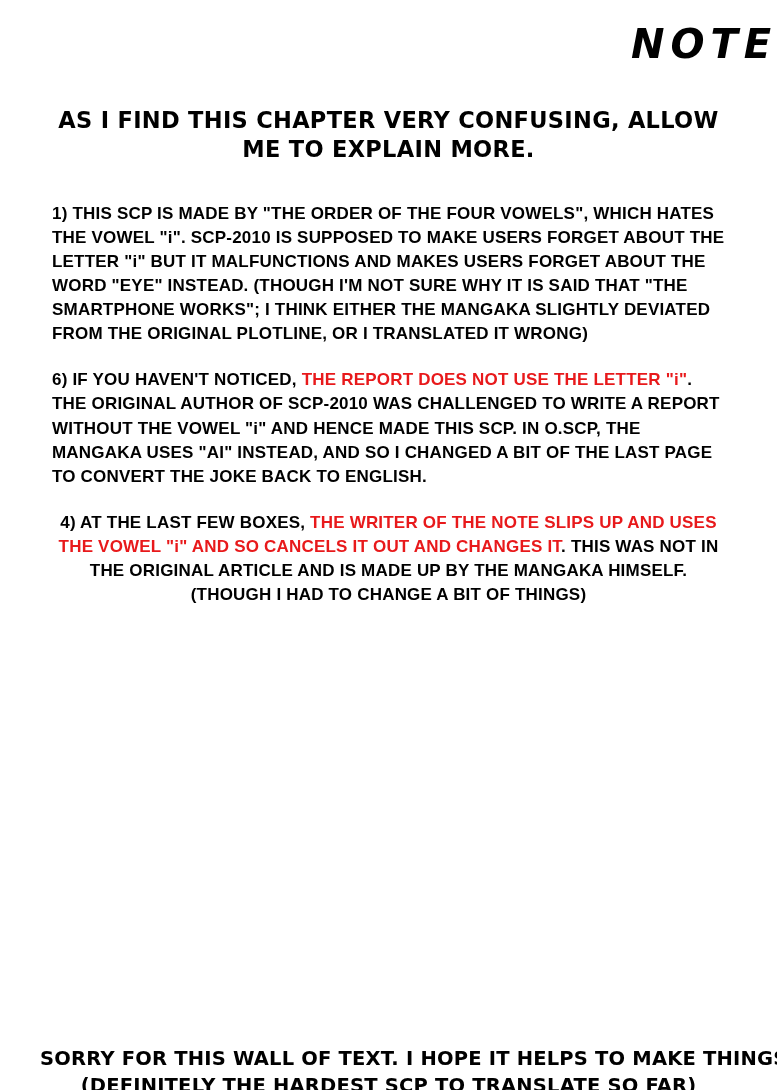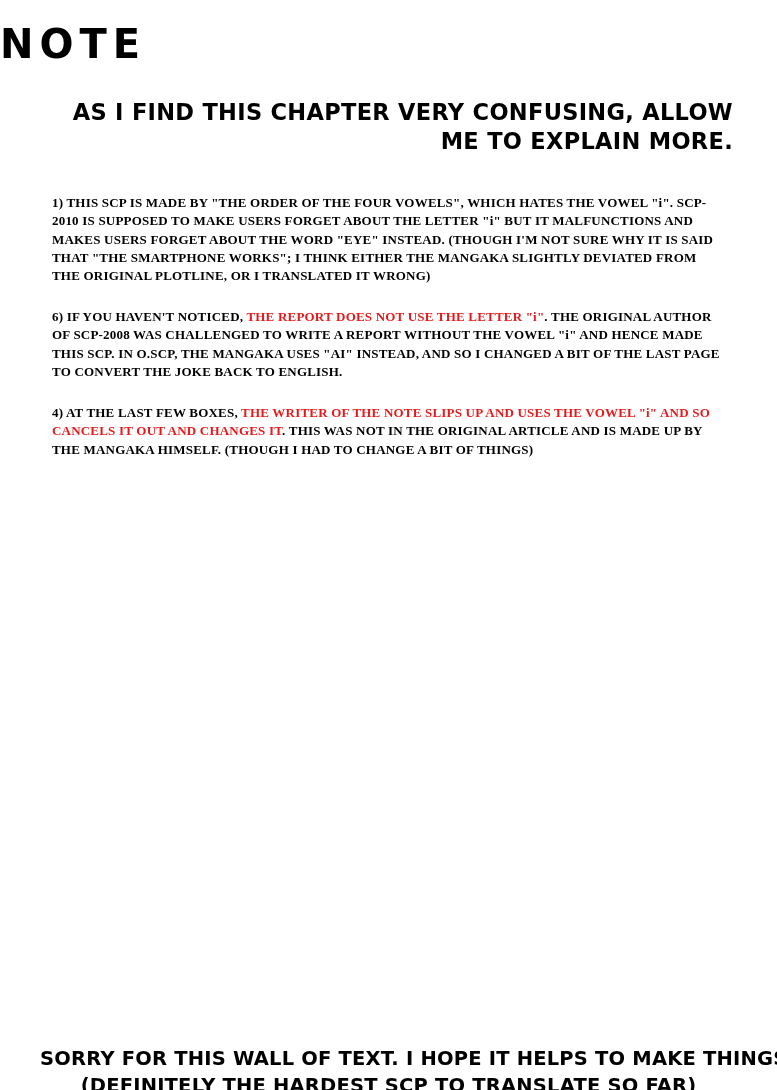--- a/index.html
+++ b/index.html
@@ -16,51 +16,53 @@
   }
   .page {
     position: relative;
     width: 777px;
     height: 1090px;
     box-sizing: border-box;
     padding: 0;
     background: #ffffff;
   }
   .note-title {
-    text-align: left;
+    text-align: right;
     font-size: 40px;
     font-weight: bold;
     letter-spacing: 6px;
     margin: 22px 0 0 0;
     line-height: 1.1;
     font-family: "DejaVu Sans", sans-serif;
+    font-style: italic;
   }
   .intro {
-    text-align: right;
+    text-align: center;
     font-size: 22.5px;
     font-weight: bold;
     line-height: 1.28;
     letter-spacing: 0.3px;
-    margin: 32px 44px 0 44px;
+    margin: 40px 44px 0 44px;
     font-family: "DejaVu Sans", sans-serif;
   }
   .body-block {
     margin: 38px 52px 0 52px;
   }
   .para {
-    font-size: 13px;
+    font-size: 17px;
     font-weight: bold;
     line-height: 1.42;
     letter-spacing: 0.2px;
     margin: 0 0 22px 0;
     text-align: left;
-    font-family: Liberation Serif, serif;
+    font-family: Liberation Sans, sans-serif;
   }
   .para:last-child {
     margin-bottom: 0;
+    text-align: center;
   }
   .hl {
     color: #e8191b;
   }
   .footer {
     position: absolute;
     left: 40px;
     right: 40px;
     bottom: 12px;
     text-align: center;
@@ -78,21 +80,21 @@
 <body>
 
 <div class="page">
 
   <h1 class="note-title">NOTE</h1>
 
   <p class="intro">AS I FIND THIS CHAPTER VERY CONFUSING, ALLOW ME TO EXPLAIN MORE.</p>
 
   <div class="body-block">
     <p class="para"><span>1) THIS SCP IS MADE BY "THE ORDER OF THE FOUR VOWELS", WHICH HATES THE VOWEL "i". SCP-2010 IS SUPPOSED TO MAKE USERS FORGET ABOUT THE LETTER "i" BUT IT MALFUNCTIONS AND MAKES USERS FORGET ABOUT THE WORD "EYE" INSTEAD. (THOUGH I'M NOT SURE WHY IT IS SAID THAT "THE SMARTPHONE WORKS"; I THINK EITHER THE MANGAKA SLIGHTLY DEVIATED FROM THE ORIGINAL PLOTLINE, OR I TRANSLATED IT WRONG)</span></p>
-    <p class="para"><span>6) IF YOU HAVEN'T NOTICED, </span><span class="hl">THE REPORT DOES NOT USE THE LETTER "i"</span><span>. THE ORIGINAL AUTHOR OF SCP-2008 WAS CHALLENGED TO WRITE A REPORT WITHOUT THE VOWEL "i" AND HENCE MADE THIS SCP. IN O.SCP, THE MANGAKA USES "AI" INSTEAD, AND SO I CHANGED A BIT OF THE LAST PAGE TO CONVERT THE JOKE BACK TO ENGLISH.</span></p>
+    <p class="para"><span>6) IF YOU HAVEN'T NOTICED, </span><span class="hl">THE REPORT DOES NOT USE THE LETTER "i"</span><span>. THE ORIGINAL AUTHOR OF SCP-2010 WAS CHALLENGED TO WRITE A REPORT WITHOUT THE VOWEL "i" AND HENCE MADE THIS SCP. IN O.SCP, THE MANGAKA USES "AI" INSTEAD, AND SO I CHANGED A BIT OF THE LAST PAGE TO CONVERT THE JOKE BACK TO ENGLISH.</span></p>
     <p class="para"><span>4) AT THE LAST FEW BOXES, </span><span class="hl">THE WRITER OF THE NOTE SLIPS UP AND USES THE VOWEL "i" AND SO CANCELS IT OUT AND CHANGES IT</span><span>. THIS WAS NOT IN THE ORIGINAL ARTICLE AND IS MADE UP BY THE MANGAKA HIMSELF. (THOUGH I HAD TO CHANGE A BIT OF THINGS)</span></p>
   </div>
 
   <div class="footer">
     <div>SORRY FOR THIS WALL OF TEXT. I HOPE IT HELPS TO MAKE THINGS</div>
     <div>(DEFINITELY THE HARDEST SCP TO TRANSLATE SO FAR)</div>
   </div>
 
 </div>
 

